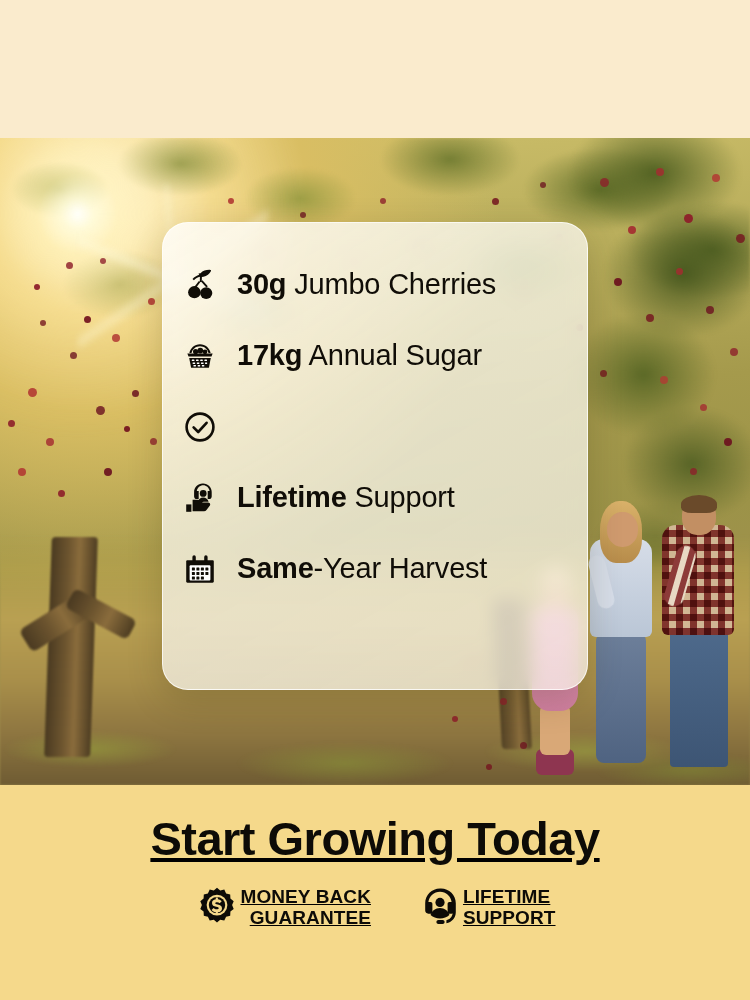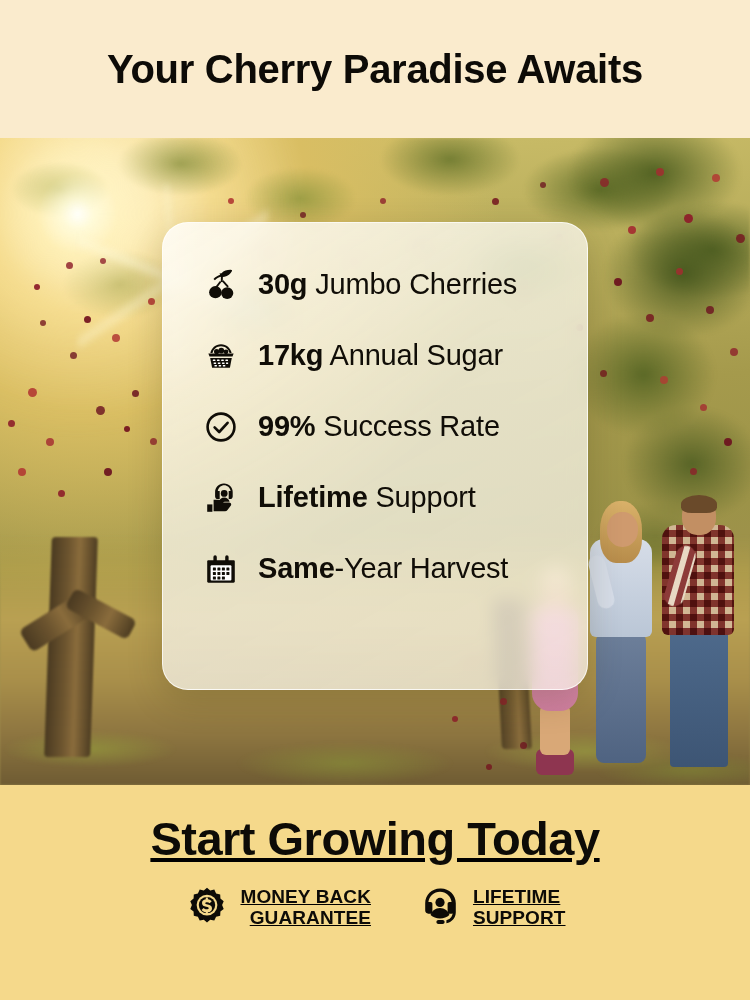--- a/index.html
+++ b/index.html
@@ -137,21 +137,21 @@
     border:1px solid rgba(255,255,255,.75);
     box-shadow:0 10px 34px rgba(60,50,20,.22);
     backdrop-filter:blur(9px);
     -webkit-backdrop-filter:blur(9px);
     padding:26px 0 0 0;
     box-sizing:border-box;
   }
   .feature-list{list-style:none;margin:0;padding:0;}
   .feature{
     display:flex;align-items:center;
-    height:71px;padding-left:35px;
+    height:71px;padding-left:14px;
   }
   .feat-icon{
     width:46px;min-width:46px;height:46px;
     display:flex;align-items:center;justify-content:center;
     color:#100d07;
   }
   .feat-icon svg{display:block;}
   .feat-text{
     margin-left:14px;font-size:29px;color:#100d07;
     white-space:nowrap;letter-spacing:-0.2px;
@@ -170,37 +170,34 @@
     letter-spacing:-0.5px;white-space:nowrap;
   }
   .cta-sub{
     margin-top:6px;font-size:30px;color:#14110a;
     letter-spacing:-0.2px;white-space:nowrap;
   }
   .badges{
     margin-top:18px;width:100%;
     display:flex;align-items:center;justify-content:center;gap:46px;
   }
-  .badge{display:flex;align-items:center;gap:10px;}
+  .badge{display:flex;align-items:center;}
   .badge-icon{width:46px;min-width:46px;height:46px;color:#0d0b07;display:flex;align-items:center;justify-content:center;}
   .badge-icon svg{display:block;}
   .badge-label{
     font-size:19px;font-weight:bold;color:#0d0b07;line-height:1.12;
     letter-spacing:.1px;text-transform:uppercase;
   }
   .badge-label .l2{display:block;text-align:right;}
 </style>
 </head>
 <body>
 
 <div class="poster">
 
-  <div class="header">
-    <div class="header-title">Your Cherry Paradise Awaits</div>
-  </div>
 
   <div class="stage">
     <div class="photo">
       <div class="layer-base"></div>
       <div class="layer-canopy"></div>
       <div class="layer-righttree"></div>
       <div class="layer-sun"></div>
       <div class="sunray"></div>
 
       <div class="layer-ground"></div>
@@ -335,23 +332,20 @@
           </span>
         </li>
 
         <li class="feature">
           <span class="feat-icon">
             <svg width="40" height="40" viewBox="0 0 40 40" fill="none" stroke="currentColor" stroke-width="2.6" aria-hidden="true">
               <circle cx="20" cy="20" r="13.4"></circle>
               <path d="M13.6 20.4l4.6 4.6 8.4-9.2" stroke-linecap="round" stroke-linejoin="round"></path>
             </svg>
           </span>
-          <span class="feat-text">
-            <b>99%</b><span> Success Rate</span>
-          </span>
         </li>
 
         <li class="feature">
           <span class="feat-icon">
             <svg width="40" height="40" viewBox="0 0 40 40" fill="currentColor" aria-hidden="true">
               <path d="M23.2 5.6c4.7 0 8.5 3.8 8.5 8.5v4.3c0 1.5-1.2 2.7-2.7 2.7h-1.3v-8.2h1.9c-.5-3.2-3.3-5.6-6.4-5.6s-5.9 2.4-6.4 5.6h1.9v8.2h-1.9c-1.5 0-2.7-1.2-2.7-2.7v-4.3c0-4.7 3.8-8.5 8.5-8.5z"></path>
               <path d="M22.6 20.9h1.2v1.1c0 1.5-1.2 2.7-2.7 2.7h-1.5v-1.9h1.5c.8 0 1.5-.6 1.5-1.4z"></path>
               <circle cx="23.2" cy="15.4" r="3.4"></circle>
               <path d="M23.2 19.6c2.6 0 4.8 1.8 5.4 4.2h-10.8c.6-2.4 2.8-4.2 5.4-4.2z"></path>
               <path d="M6.2 26.4h5.2v7.4H6.2z"></path>

